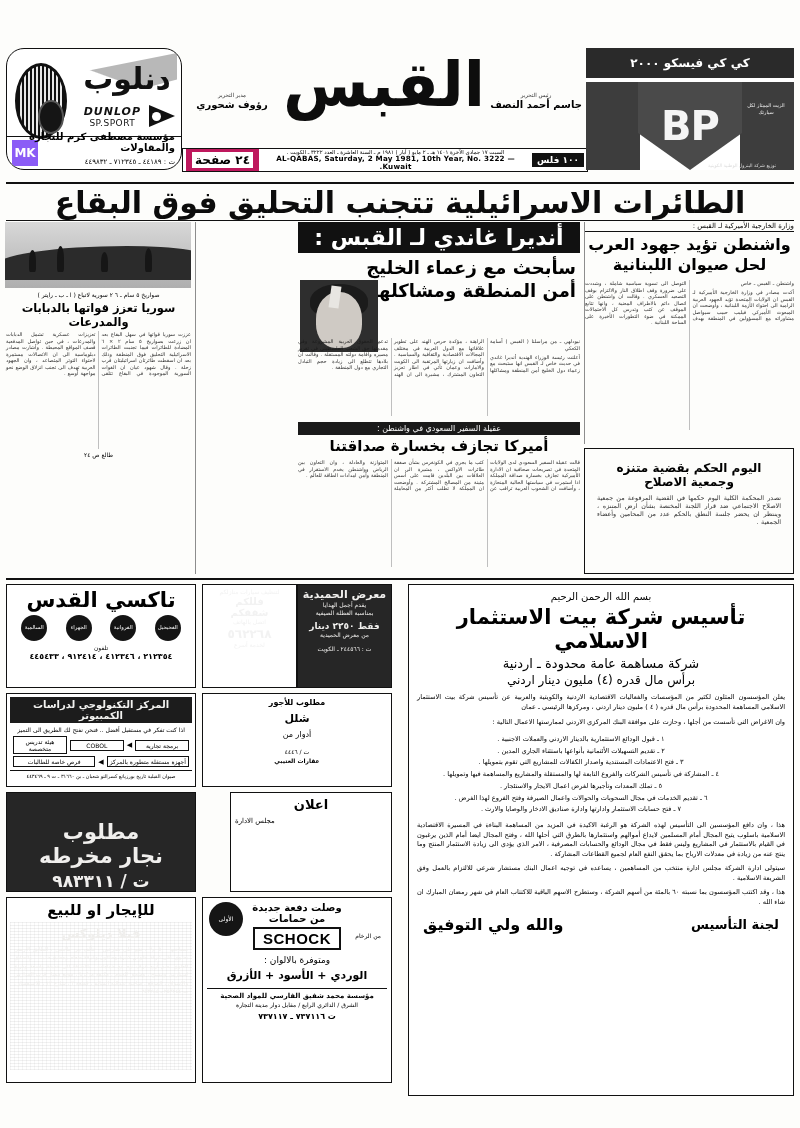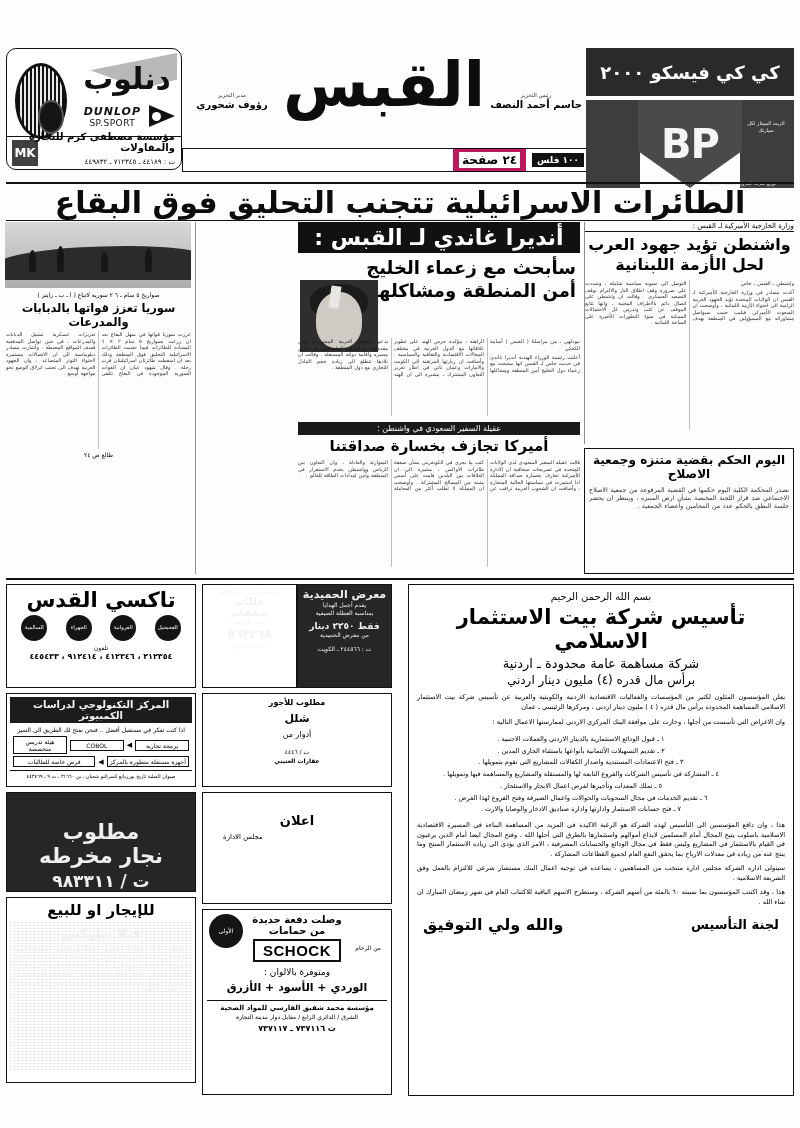--- a/index.html
+++ b/index.html
@@ -26,40 +26,40 @@
       repeating-linear-gradient(90deg, rgba(255,255,255,.10) 0 1px, rgba(0,0,0,0) 1px 3px);
   }
   
   .copy{line-height:1.28;font-size:5.1px;color:#1a1a1a;text-align:justify;
         word-spacing:.4px;letter-spacing:.1px;opacity:.93;}
   .copy p{margin:0 0 2.5px 0;}
 
   
   #masthead{position:absolute;left:6px;top:48px;width:788px;height:124px;}
   #dunlop-ad{position:absolute;left:0;top:0;width:176px;height:122px;
-     border:1.5px solid #111;border-radius:10px;background:#fff;overflow:hidden;}
+     border:1.5px solid #111;border-radius:18px;background:#fff;overflow:hidden;}
   #dunlop-ad .tyre{position:absolute;left:8px;top:14px;width:46px;height:70px;border-radius:50%/50%;
      background:
         repeating-linear-gradient(90deg,#111 0 2px,#e9e9e9 2px 4px);
      border:3px solid #111;}
   #dunlop-ad .hub{position:absolute;left:20px;top:34px;width:22px;height:30px;border-radius:50%;
      background:#151515;border:2px solid #555;}
   #dunlop-ad .swoosh{position:absolute;right:4px;top:4px;width:150px;height:66px;
      background:linear-gradient(200deg,rgba(0,0,0,.28) 0 40%,rgba(0,0,0,0) 41%);
      clip-path:polygon(0 45%,100% 0,100% 40%,0 100%);}
   .dun-word{position:absolute;right:10px;top:12px;font-size:30px;font-weight:700;color:#111;
      letter-spacing:-1px;}
   .dun-lat{position:absolute;right:40px;top:56px;text-align:center;}
   .dun-lat b{display:block;font-size:11px;font-style:italic;letter-spacing:1px;color:#111;}
   .dun-lat span{display:block;font-size:9px;letter-spacing:.5px;color:#111;}
   .dun-d{position:absolute;right:6px;top:56px;width:26px;height:22px;background:#111;
      clip-path:polygon(0 0,100% 50%,0 100%);}
   .dun-d i{position:absolute;left:3px;top:7px;width:9px;height:9px;border-radius:50%;background:#fff;}
   #dunlop-ad .botbar{position:absolute;left:0;right:0;bottom:0;height:32px;border-top:1.5px solid #111;}
-  .mk-logo{position:absolute;left:5px;bottom:3px;width:26px;height:26px;background:#404040;color:#fff;
+  .mk-logo{position:absolute;left:5px;bottom:3px;width:26px;height:26px;background:#8b5cf6;color:#fff;
      font-size:12px;font-weight:700;display:flex;align-items:center;justify-content:center;}
   .dun-sh{position:absolute;right:6px;bottom:16px;font-size:10px;font-weight:700;}
   .dun-ph{position:absolute;right:6px;bottom:3px;font-size:7px;}
 
   #logo-wrap{position:absolute;left:176px;top:0;width:404px;height:122px;}
   .qabas{position:absolute;left:50%;top:6px;transform:translateX(-50%);
      font-size:62px;font-weight:700;color:#0d0d0d;letter-spacing:-4px;line-height:1;
      font-family:"DejaVu Sans","Liberation Sans",sans-serif;}
   .ed-r{position:absolute;right:4px;top:44px;text-align:center;width:92px;}
   .ed-l{position:absolute;left:4px;top:44px;text-align:center;width:92px;}
@@ -67,22 +67,22 @@
   .ed-nm{font-size:10px;font-weight:700;display:block;margin-top:1px;}
   #dateline{position:absolute;left:176px;top:100px;width:404px;height:22px;
      border:1px solid #111;display:flex;align-items:center;overflow:hidden;background:#fff;}
   .price-chip{background:#111;color:#fff;font-size:9px;font-weight:700;padding:2px 5px;margin:0 3px;white-space:nowrap;}
   .pages-chip{border:6px solid #be185d;font-size:12px;font-weight:700;padding:1px 3px;margin:0 3px;white-space:nowrap;}
   .dl-txt{flex:1;text-align:center;line-height:1.05;}
   .dl-ar{font-size:5.4px;display:block;}
   .dl-en{font-size:7.2px;font-weight:700;display:block;letter-spacing:.2px;}
 
   #bp-ad{position:absolute;left:580px;top:0;width:208px;height:122px;background:#fff;}
-  #bp-top{height:48px;background:#2a2a2a;color:#fff;display:flex;align-items:center;justify-content:center;
-      font-size:18px;font-weight:700;letter-spacing:1px;}
+  #bp-top{height:30px;background:#2a2a2a;color:#fff;display:flex;align-items:center;justify-content:center;
+      font-size:12px;font-weight:700;letter-spacing:1px;}
   #bp-body{position:relative;height:92px;margin-top:2px;}
   .bp-shield{position:absolute;left:50%;top:2px;transform:translateX(-50%);width:104px;height:88px;
       background:#4a4a4a;clip-path:polygon(50% 0,100% 0,100% 58%,50% 100%,0 58%,0 0);
       display:flex;align-items:center;justify-content:center;}
   .bp-shield b{font-size:40px;color:#f5f5f5;font-weight:700;letter-spacing:-1px;}
   .bp-sideL,.bp-sideR{position:absolute;top:2px;height:88px;width:54px;background:#3d3d3d;}
   .bp-sideR{right:0;}.bp-sideL{left:0;}
   .bp-cap{position:absolute;right:4px;top:20px;width:48px;font-size:5px;color:#eee;line-height:1.3;text-align:center;}
   .bp-cap2{position:absolute;right:2px;bottom:4px;width:100px;font-size:4.6px;color:#ddd;text-align:center;}
 
@@ -97,21 +97,21 @@
   .panel{position:absolute;box-sizing:border-box;}
 
   
   #p-wash{right:0;top:0;width:210px;height:222px;border-left:1px solid #8d8d8d;}
   .kicker{font-size:7px;border-bottom:1px solid #111;padding-bottom:1px;margin-bottom:3px;text-align:right;}
   .hl2{font-size:16px;font-weight:700;line-height:1.25;text-align:center;letter-spacing:-.5px;}
   .hl2 span{display:block;}
   #p-wash .copy{margin-top:5px;column-count:2;column-gap:6px;column-rule:1px solid #bbb;height:150px;}
 
   
-  #p-hukm{right:0;top:226px;width:210px;height:126px;border:1px solid #111;padding:4px;}
+  #p-hukm{right:0;top:226px;width:210px;height:126px;border:1px solid #111;padding:12px;}
   #p-hukm .bt{font-size:12px;font-weight:700;text-align:center;line-height:1.2;}
   #p-hukm .bs{font-size:6.4px;text-align:center;margin-top:2px;}
 
   
   #p-indira{right:214px;top:0;width:282px;height:196px;}
   .indira-head{background:#111;color:#fff;text-align:center;font-size:22px;font-weight:700;
      padding:3px 0;letter-spacing:-.5px;}
   .indira-sub{margin-top:3px;font-size:18px;font-weight:700;line-height:1.28;text-align:right;
      padding-right:4px;letter-spacing:-.5px;}
   .indira-sub span{display:block;}
@@ -223,20 +223,24 @@
         <span class="ed-nm">جاسم أحمد النصف</span>
       </div>
       <div class="ed-l">
         <span class="ed-lbl">مدير التحرير</span>
         <span class="ed-nm">رؤوف شحوري</span>
       </div>
     </div>
 
     <div id="dateline">
       <div class="price-chip">١٠٠ فلس</div>
+      <div class="dl-txt">
+        <span class="dl-ar">السبت ١٧ جمادى الآخرة ١٤٠١ هـ ـ ٢ مايو ( أيار ) ١٩٨١ م ـ السنة العاشرة ـ العدد ٣٢٢٢ ـ الكويت .</span>
+        <span class="dl-en">AL-QABAS, Saturday, 2 May 1981, 10th Year, No. 3222 — Kuwait.</span>
+      </div>
       <div class="pages-chip">٢٤ صفحة</div>
     </div>
 
     <div id="bp-ad">
       <div id="bp-top">كي كي فيسكو ٢٠٠٠</div>
       <div id="bp-body">
         <div class="bp-sideL greytex"></div>
         <div class="bp-sideR greytex">
           <div class="bp-cap">الزيت الممتاز لكل سيارتك</div>
         </div>
@@ -251,21 +255,21 @@
   <div id="hl-main">
     <span>الطائرات الاسرائيلية تتجنب التحليق فوق البقاع</span>
   </div>
 
   <div id="news">
 
     <div class="panel" id="p-wash">
       <div class="kicker">وزارة الخارجية الأميركية لـ القبس :</div>
       <div class="hl2">
         <span>واشنطن تؤيد جهود العرب</span>
-        <span>لحل الأزمة اللبنانية</span>
+        <span>لحل صيوان اللبنانية</span>
       </div>
       <div class="copy">
         <p>واشنطن ـ القبس ـ خاص</p>
         <p>أكدت مصادر في وزارة الخارجية الأميركية لـ القبس ان الولايات المتحدة تؤيد الجهود العربية الرامية الى احتواء الأزمة اللبنانية ، وأوضحت ان المبعوث الأميركي فيليب حبيب سيواصل مشاوراته مع المسؤولين في المنطقة بهدف التوصل الى تسوية سياسية شاملة ، وشددت على ضرورة وقف اطلاق النار والالتزام بوقف التصعيد العسكري . وقالت ان واشنطن على اتصال دائم بالاطراف المعنية ، وانها تتابع الموقف عن كثب وتدرس كل الاحتمالات الممكنة في ضوء التطورات الأخيرة على الساحة اللبنانية .</p>
       </div>
     </div>
 
     <div class="panel" id="p-hukm">
       <div class="bt">اليوم الحكم بقضية متنزه وجمعية الاصلاح</div>
       <div class="bs copy" style="text-align:justify;margin-top:4px;">تصدر المحكمة الكلية اليوم حكمها في القضية المرفوعة من جمعية الاصلاح الاجتماعي ضد قرار اللجنة المختصة بشأن ارض المتنزه ، وينتظر ان يحضر جلسة النطق بالحكم عدد من المحامين وأعضاء الجمعية .</div>
@@ -362,21 +366,21 @@
       </div>
 
       <div class="ad" style="height:94px;margin-top:5px;padding:3px;">
         <div class="ad-sm" style="font-size:8px;font-weight:700;">مطلوب للأجور</div>
         <div class="ad-title" style="font-size:11px;margin-top:4px;">شلل</div>
         <div class="ad-sm" style="font-size:8px;margin-top:4px;">أدوار من</div>
         <div class="ad-sm" style="margin-top:8px;">ت / ٤٤٤٦</div>
         <div class="ad-sm" style="font-weight:700;">عقارات العتيبي</div>
       </div>
 
-      <div class="ad" style="height:112px;margin-top:5px;padding:20px;">
+      <div class="ad" style="height:100px;margin-top:5px;padding:4px;margin-left:28px;">
         <div class="ad-title" style="font-size:13px;">اعلان</div>
         <div class="ad-sm" style="font-size:7px;margin-top:5px;text-align:left;">مجلس الادارة</div>
       </div>
 
       <div class="ad" style="height:186px;margin-top:5px;padding:4px;position:relative;">
         <div class="seal" style="position:absolute;left:6px;top:4px;">الأولى</div>
         <div class="ad-title" style="font-size:10px;">وصلت دفعة جديدة</div>
         <div class="ad-title" style="font-size:10px;">من حمامات</div>
         <div class="ctr" style="margin-top:3px;position:relative;">
           <span class="ad-sm" style="position:absolute;right:6px;top:5px;font-size:6px;">من الرخام</span>

